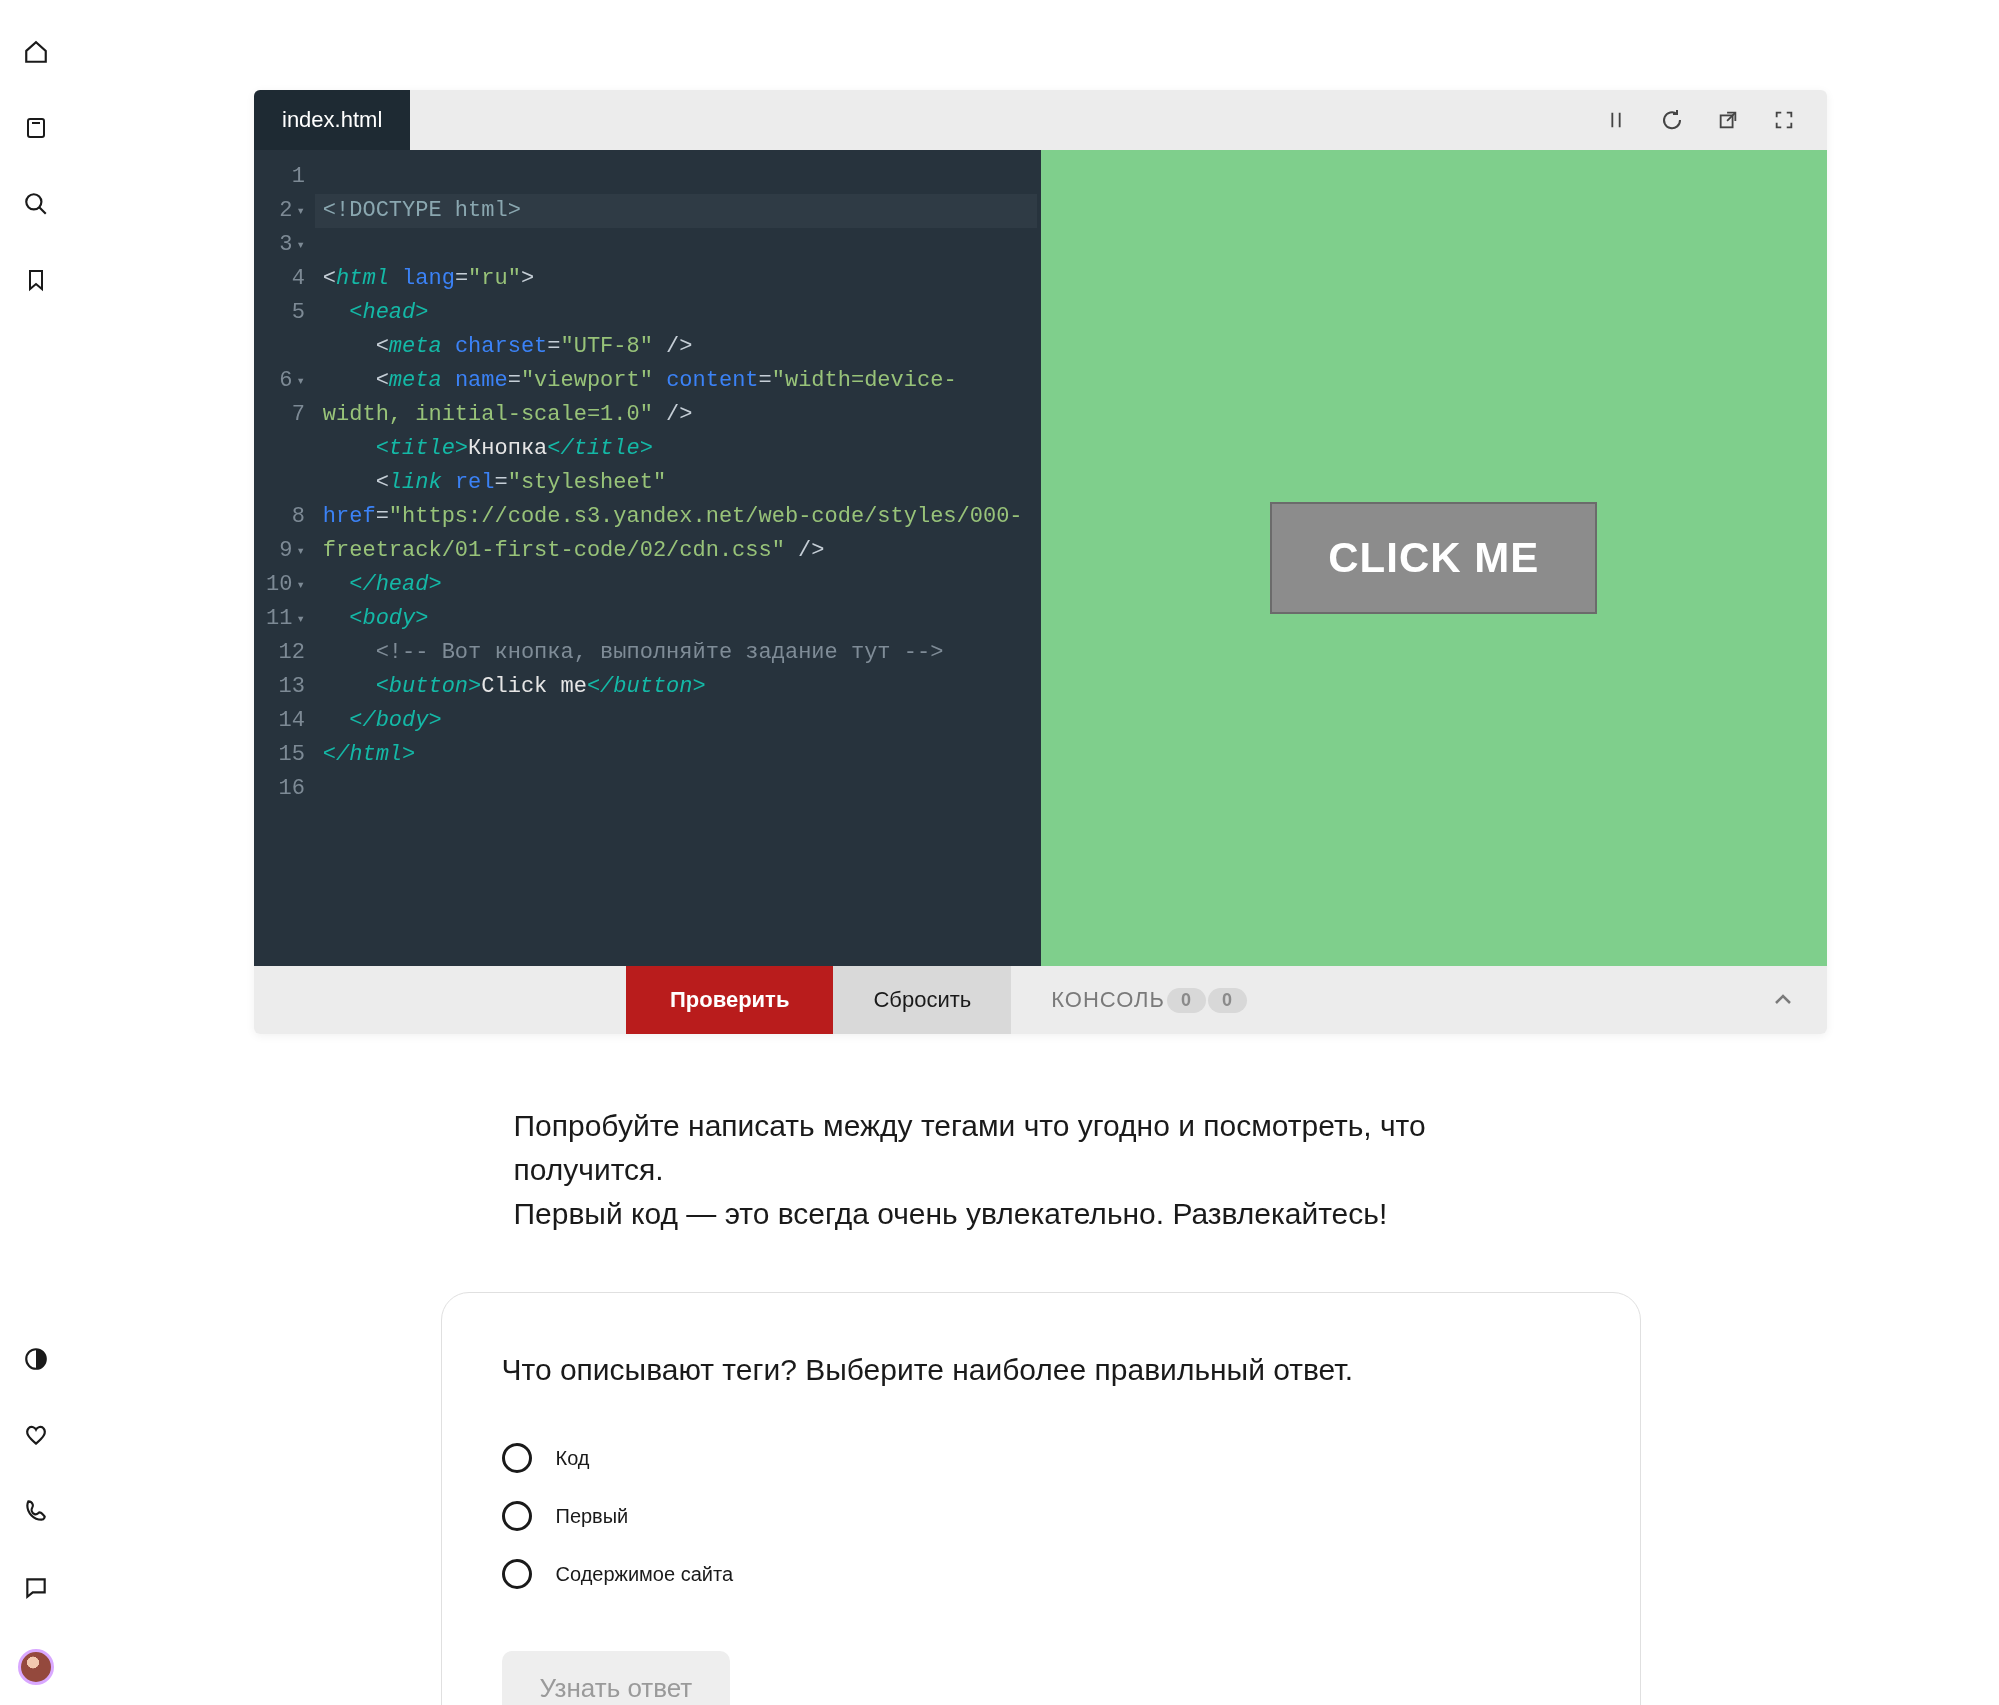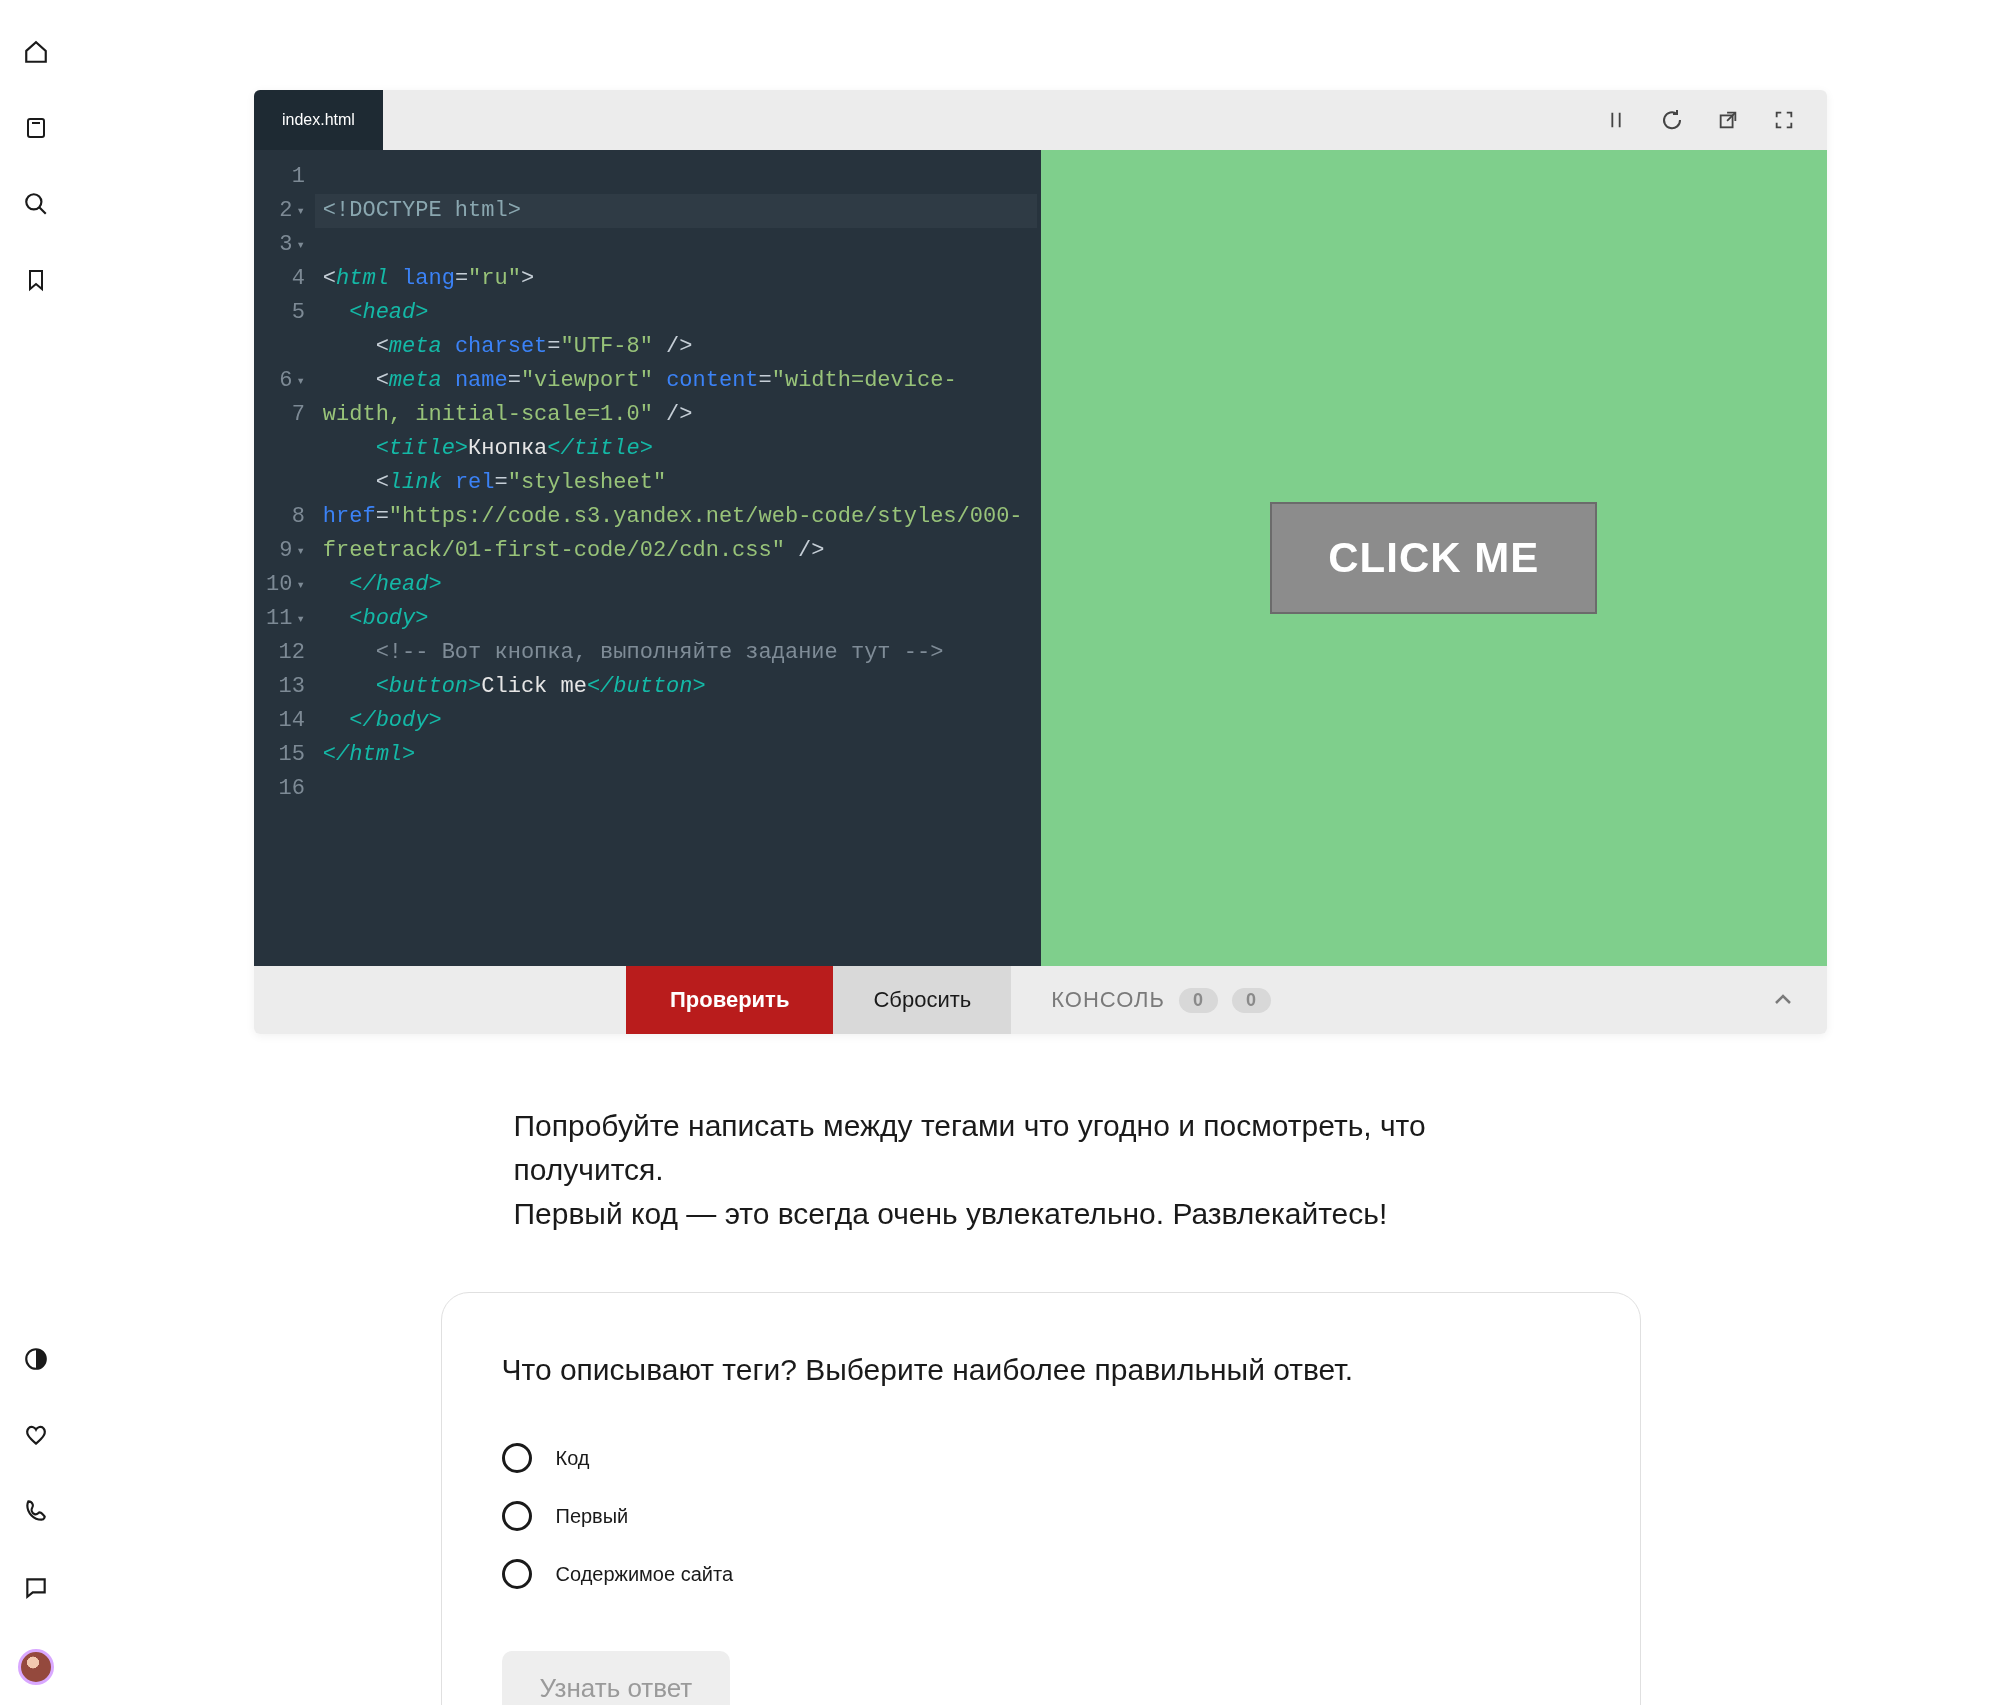--- a/index.html
+++ b/index.html
@@ -60,21 +60,21 @@
   .editor-tabs {
     height: 60px;
     background: #ececec;
     display: flex;
     align-items: stretch;
     position: relative;
   }
   .tab-active {
     background: #1e2a33;
     color: #fff;
-    font-size: 16px;
+    font-size: 22px;
     font-weight: 500;
     display: flex; align-items: center; justify-content: center;
     padding: 0 28px;
   }
   .tab-toolbar {
     margin-left: auto;
     display: flex; align-items: center; gap: 30px;
     padding-right: 30px;
   }
   .tab-toolbar .tb-icon { width:26px; height:26px; display:flex; align-items:center; justify-content:center; cursor:pointer; }
@@ -154,21 +154,21 @@
     margin-left: 372px;
     cursor:pointer;
   }
   .btn-reset {
     background:#d9d9d9; color:#1a1a1a; font-size:22px; font-weight:500;
     display:flex; align-items:center; justify-content:center;
     padding: 0 40px;
     cursor:pointer;
   }
   .console-area {
-    display:flex; align-items:center; gap:14px;
+    display:flex; align-items:center; gap:2px;
     margin-left: 40px;
     color:#7a7a7a; font-size:22px; letter-spacing:1px;
   }
   .badge {
     background:#d8d8d8; color:#8a8a8a; font-size:18px; font-weight:600;
     border-radius: 14px; padding: 2px 14px;
   }
   .footer-caret {
     position:absolute; right:30px; top:50%; transform:translateY(-50%);
     width:28px; height:28px; display:flex; align-items:center; justify-content:center; cursor:pointer;

